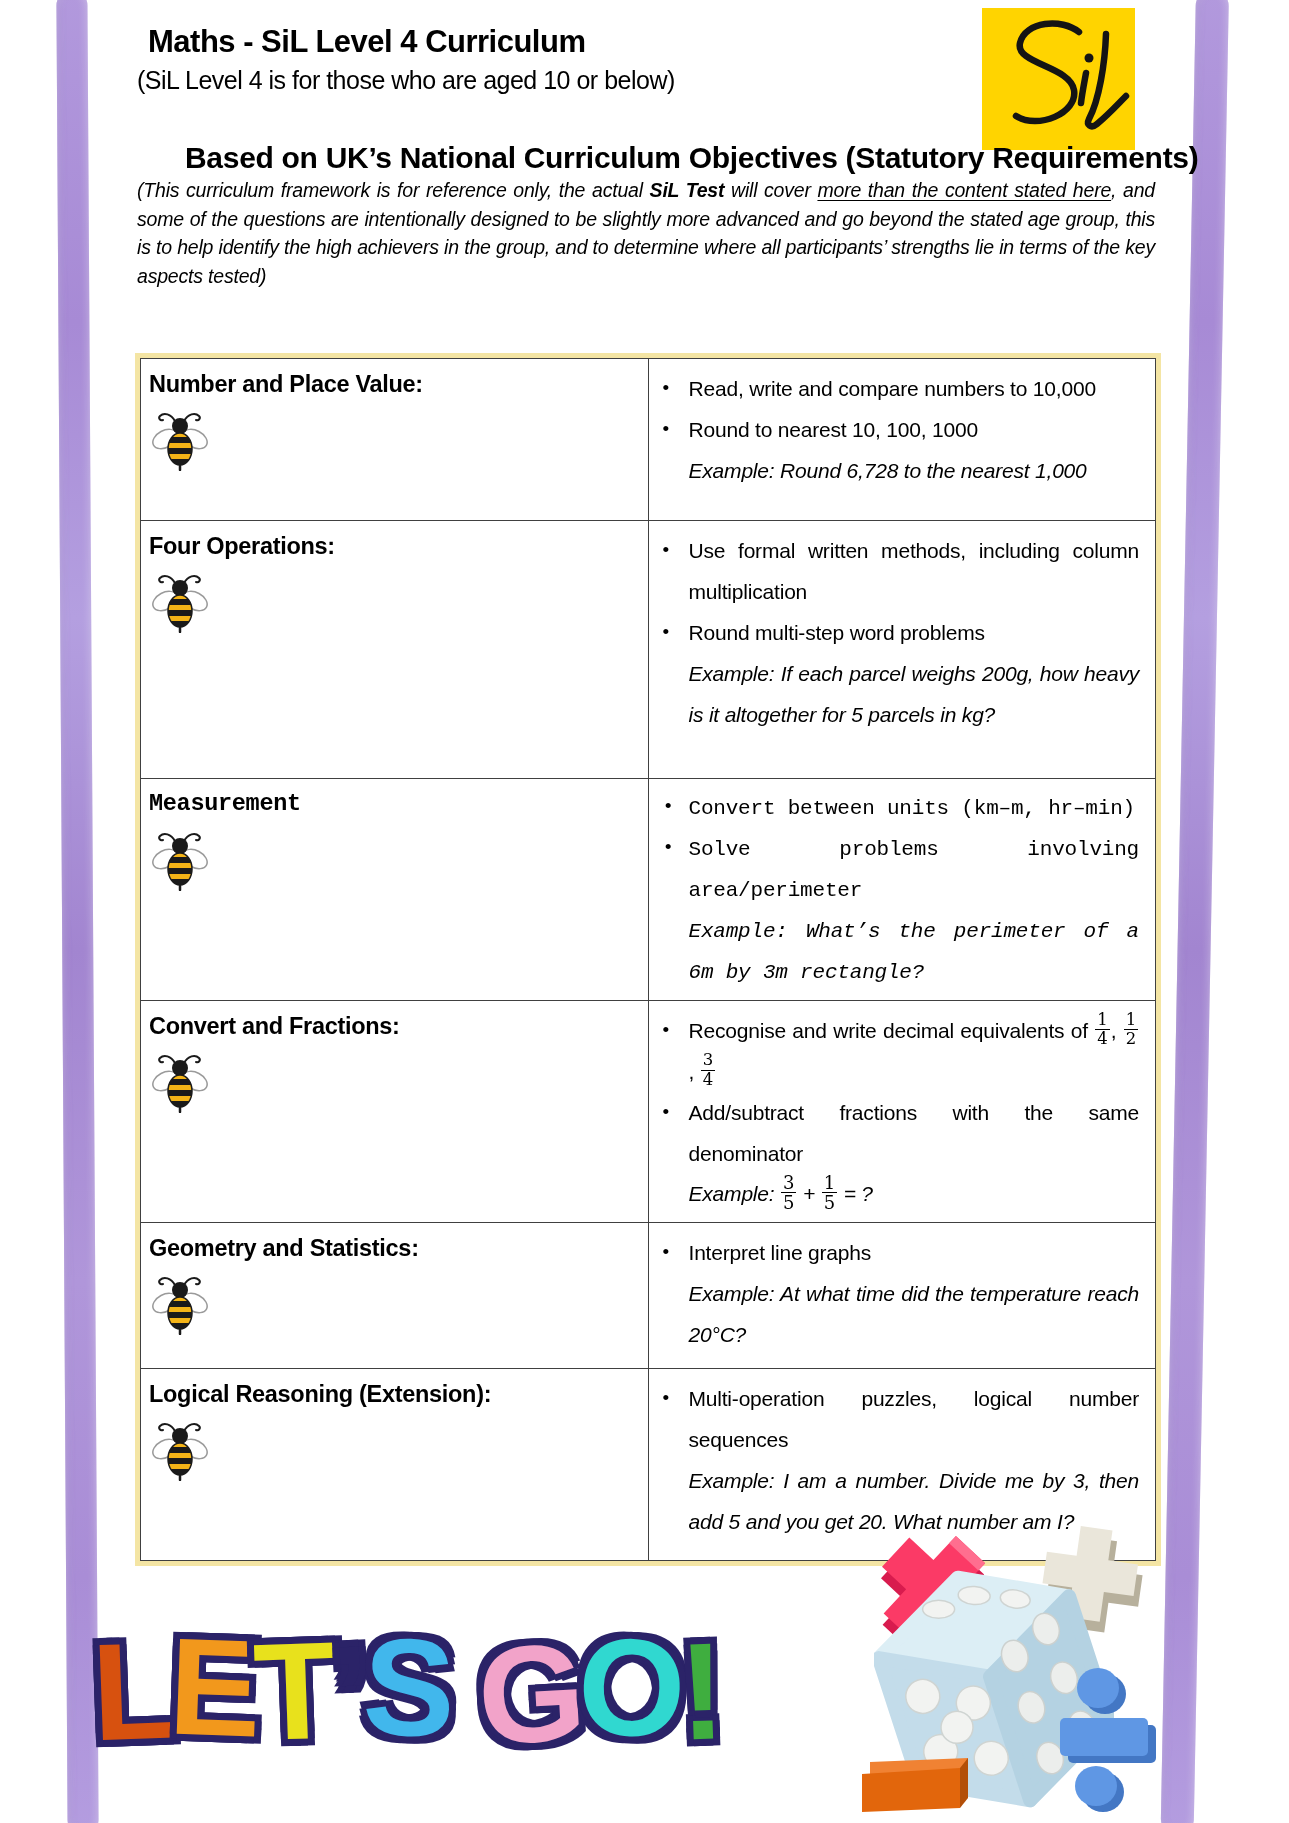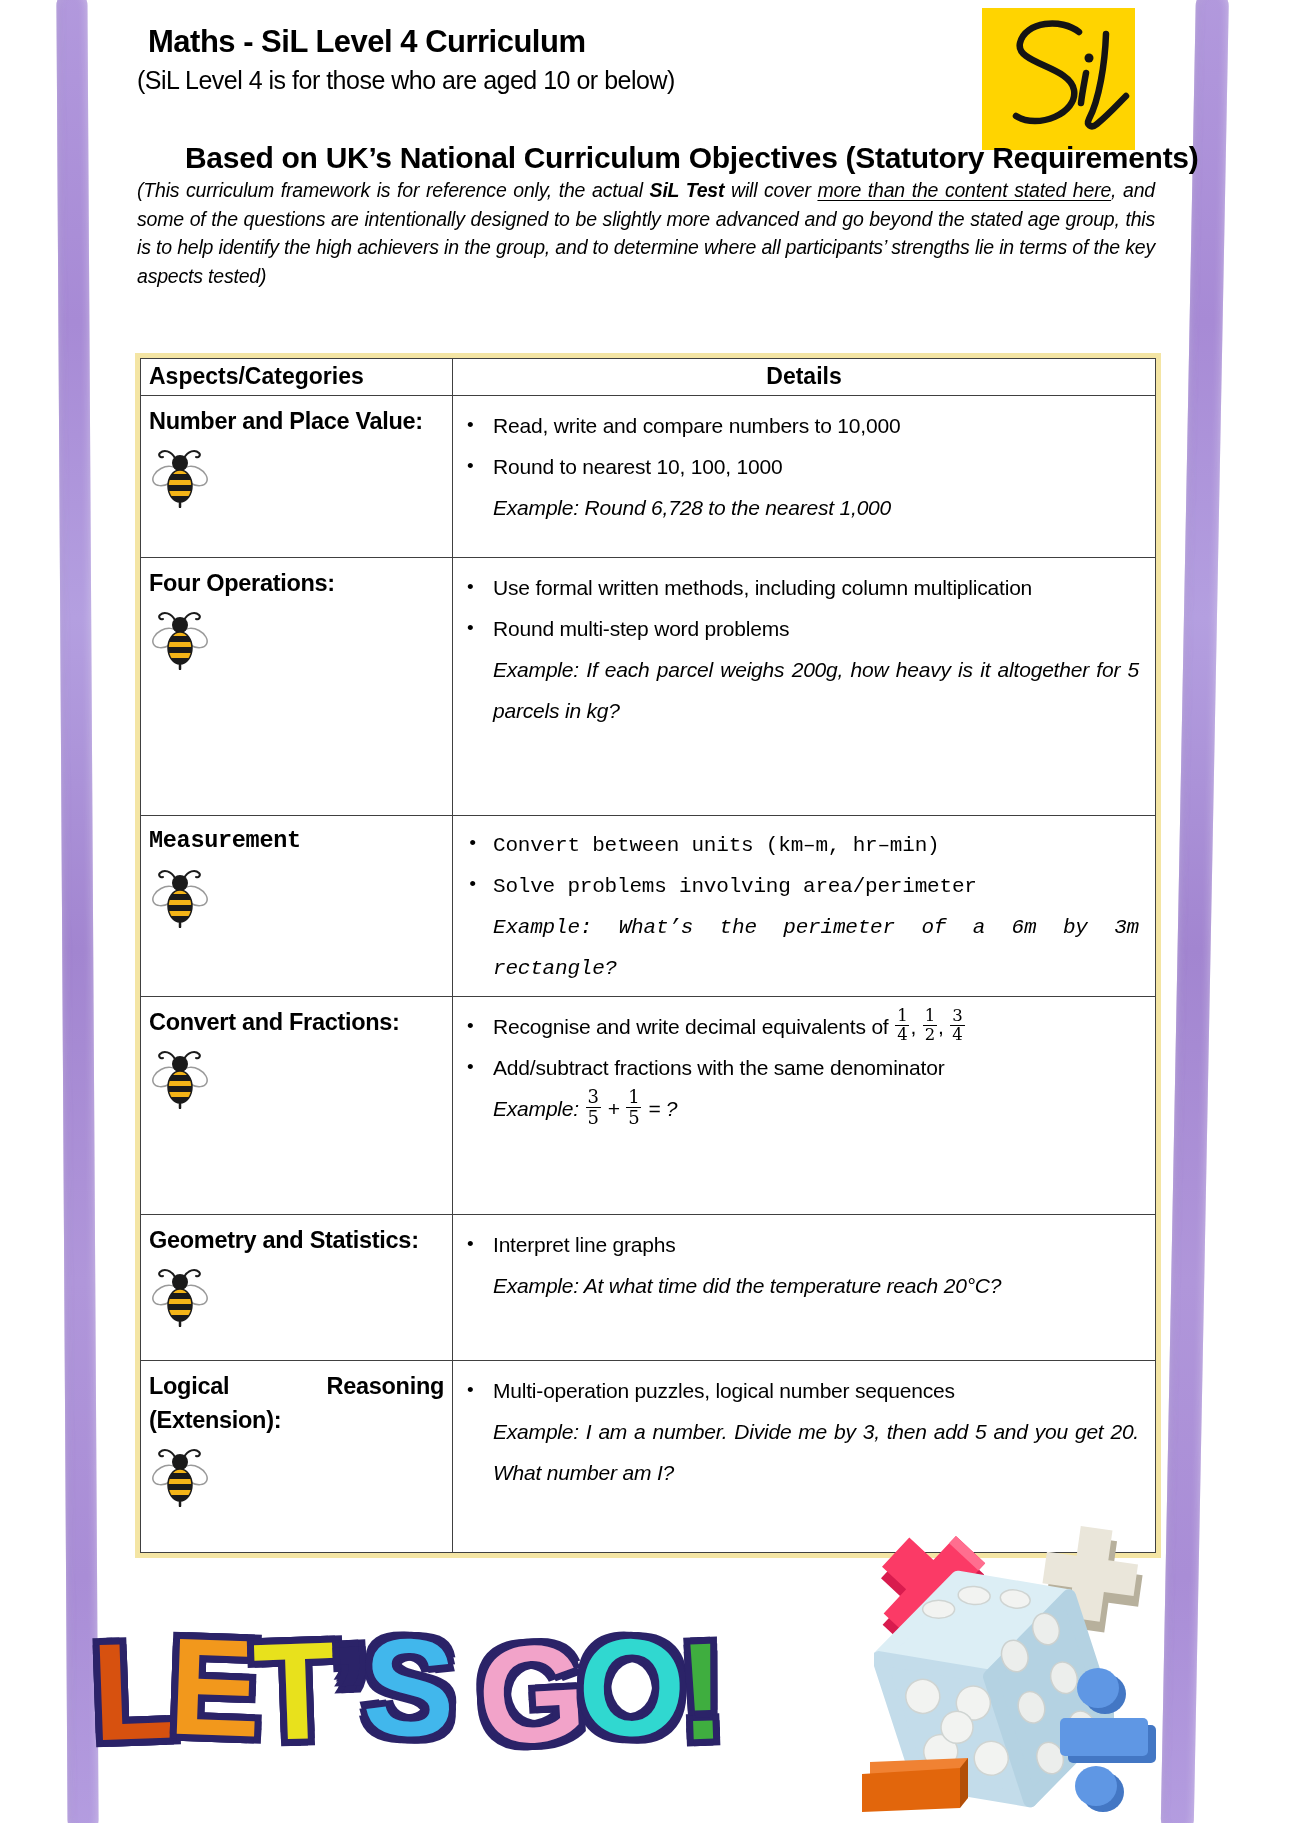--- a/index.html
+++ b/index.html
@@ -83,24 +83,20 @@
   </svg>
 </div>
 
 <div class="section-heading">Based on UK’s National Curriculum Objectives (Statutory Requirements)</div>
 
 <div class="intro"><span>(This curriculum framework is for reference only, the actual </span><b>SiL Test</b><span> will cover </span><u>more than the content stated here</u><span>, and some of the questions are intentionally designed to be slightly more advanced and go beyond the stated age group, this is to help identify the high achievers in the group, and to determine where all participants’ strengths lie in terms of the key aspects tested)</span></div>
 
 <div class="table-frame">
 <table class="cur">
   <tbody>
-        <tr style="height:37px;">
-    <th class="h1">Aspects/Categories</th>
-    <th class="h2">Details</th>
-  </tr>
 
   <tr style="height:162px;">
     <td class="cat">
       <span>Number and Place Value:</span>
       <div class="bee">
 <svg width="58" height="62" viewBox="0 0 58 62">
   <g fill="none" stroke="#1a1a1a" stroke-width="2" stroke-linecap="round">
     <path d="M24 12 C20 5 13 3 9 7 C7 9 9 12 12 11"></path>
     <path d="M33 12 C37 5 44 3 48 7 C50 9 48 12 45 11"></path>
   </g>

